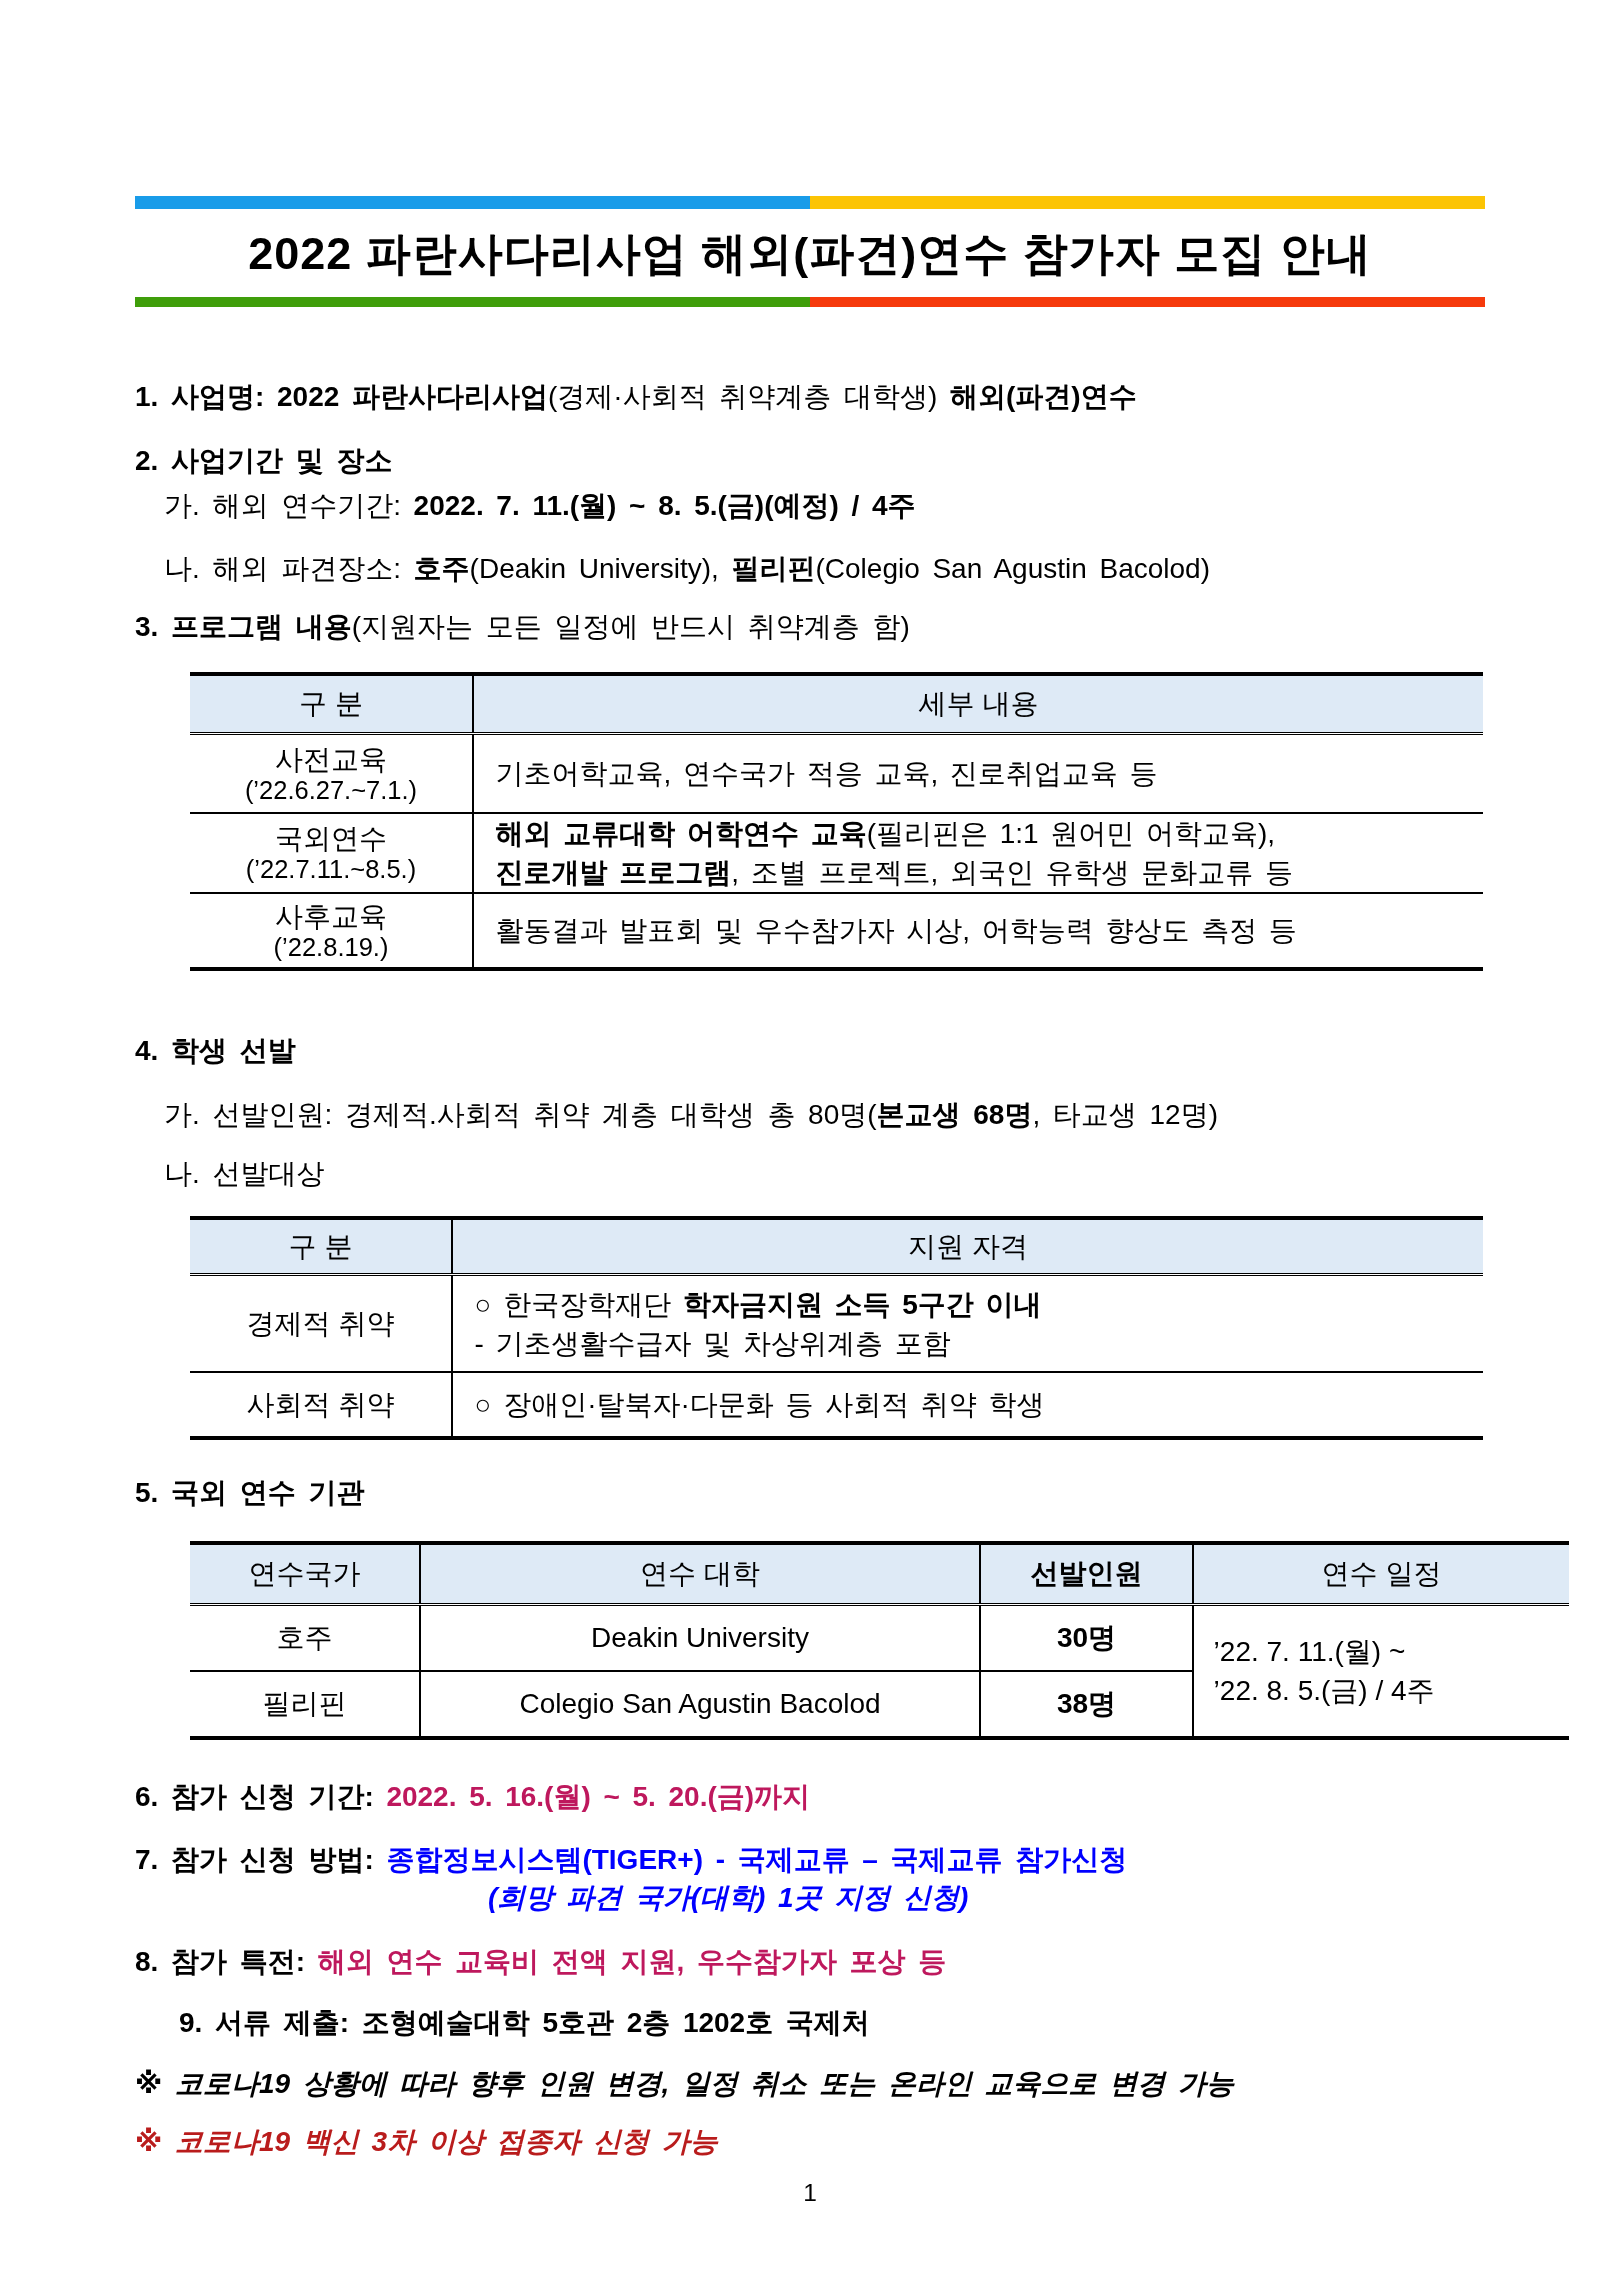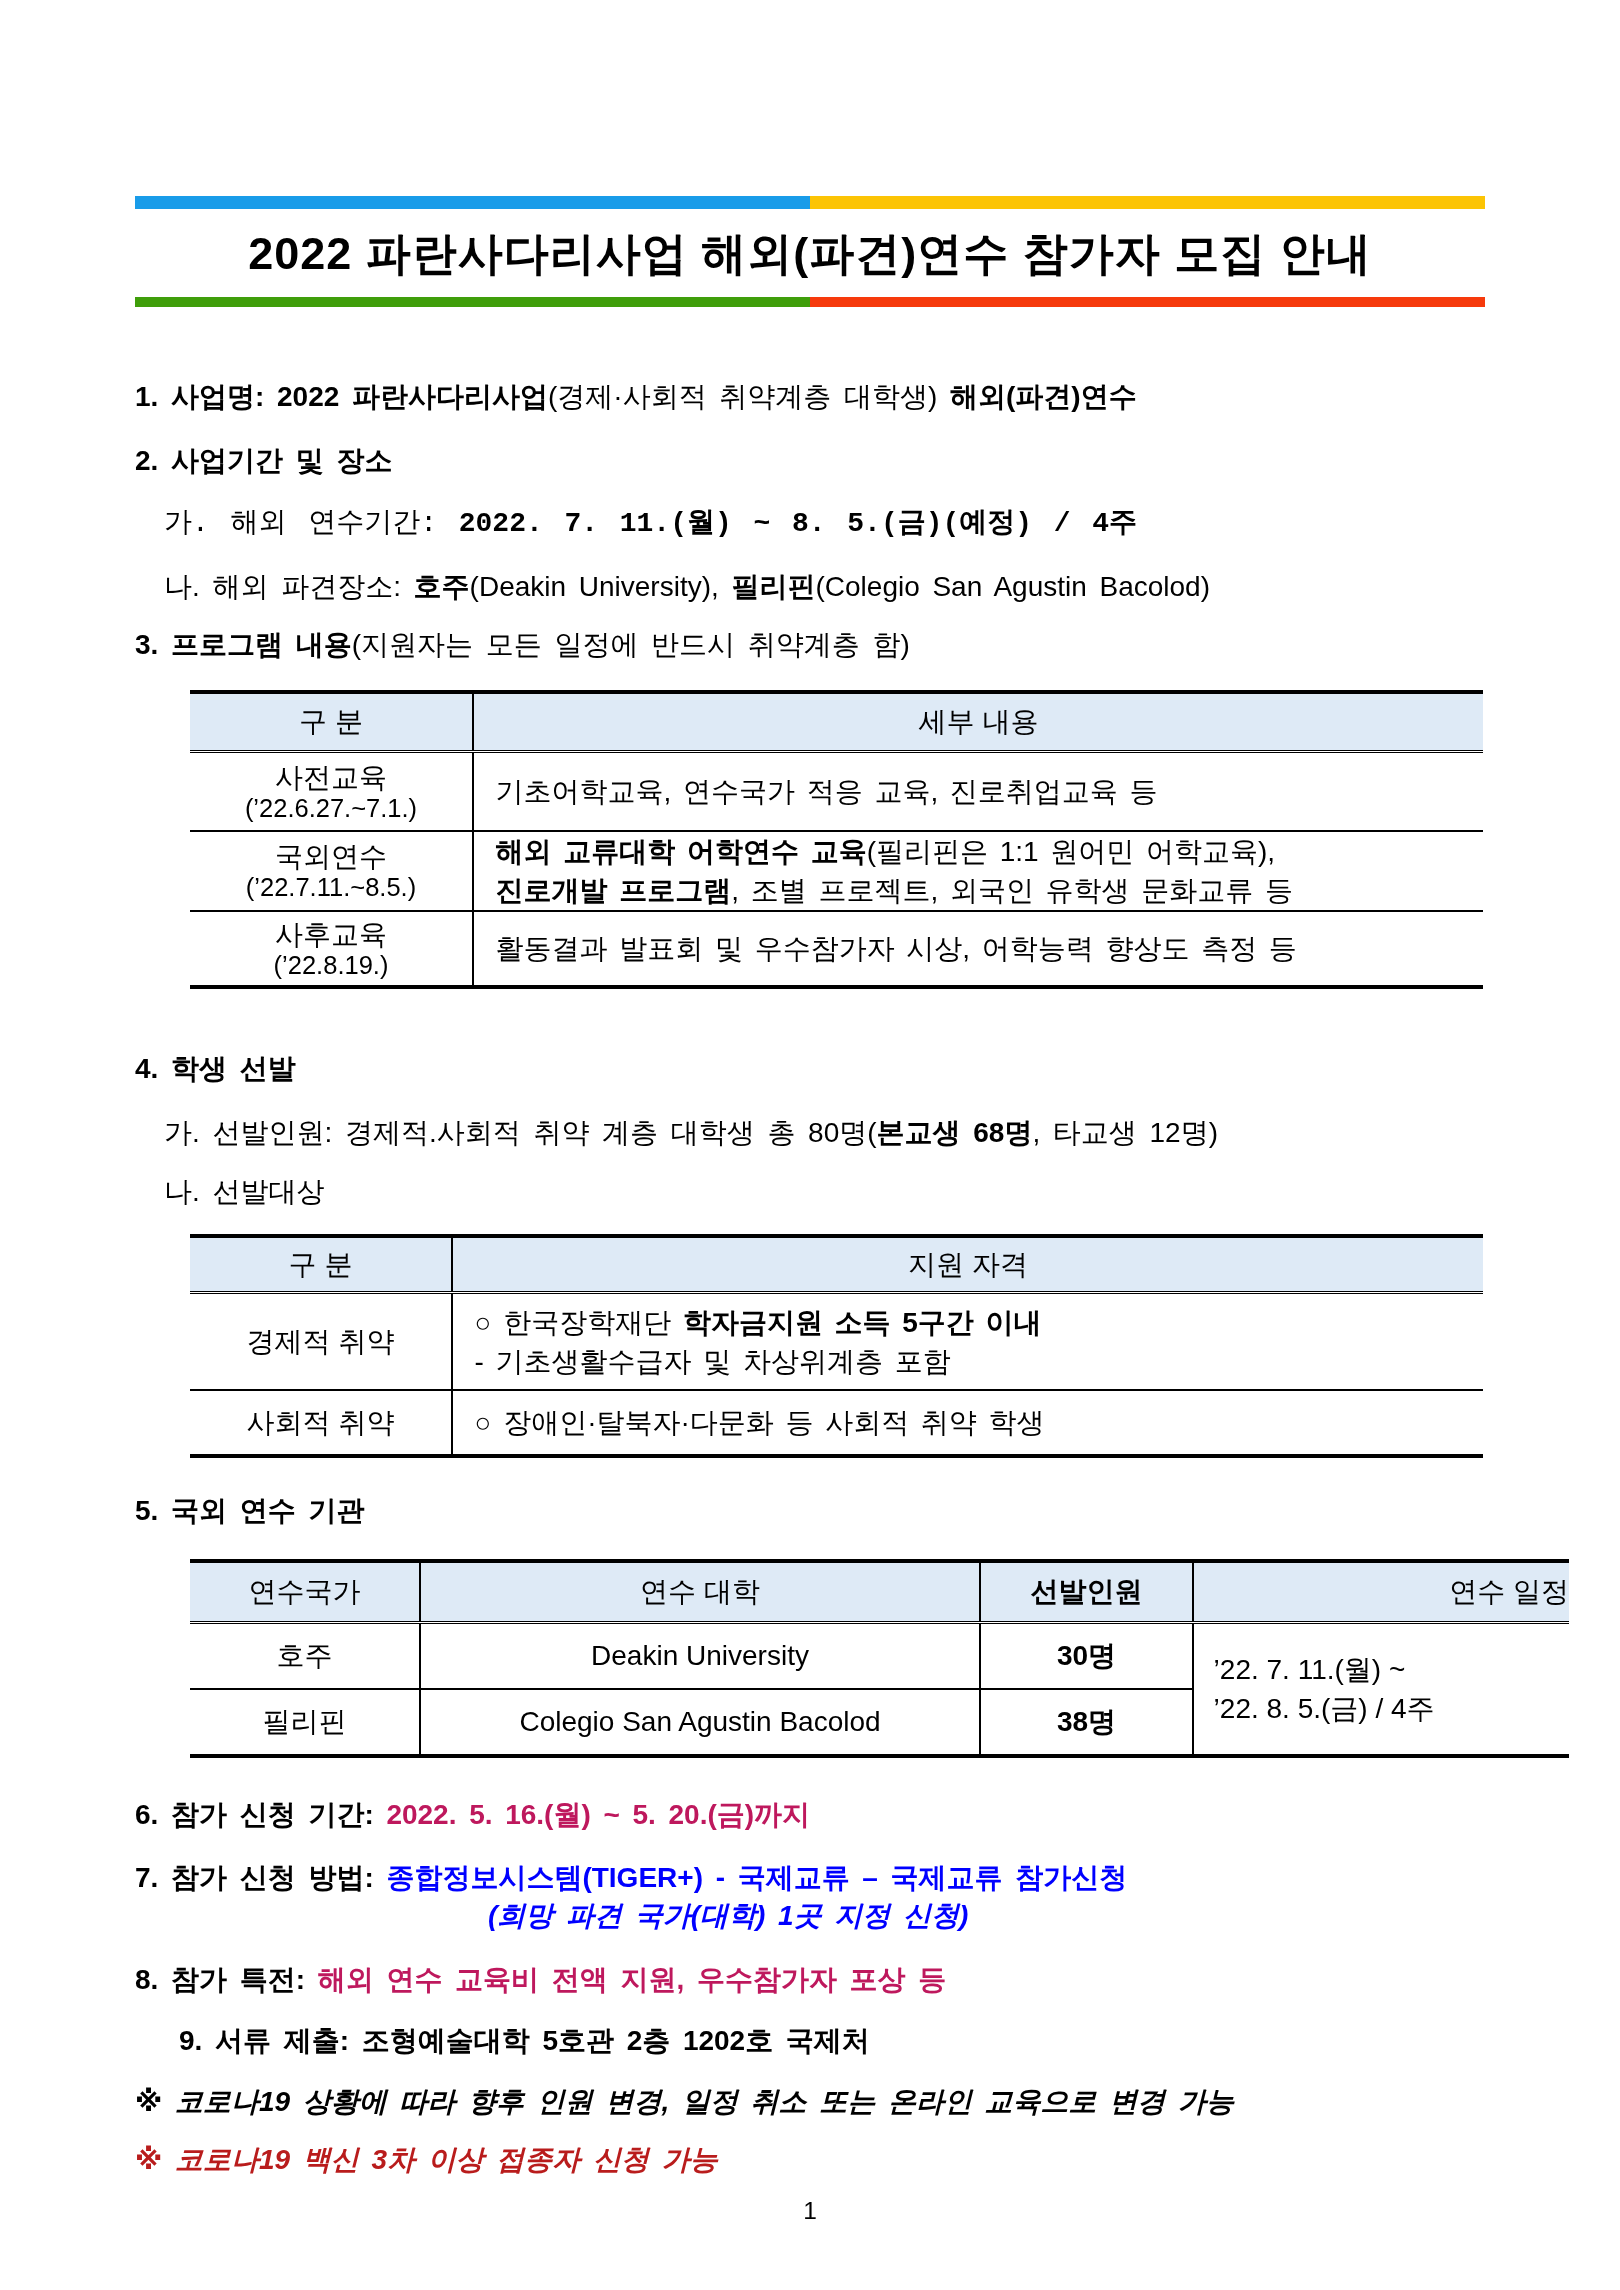--- a/index.html
+++ b/index.html
@@ -34,21 +34,21 @@
 
   
   .line { font-size: 28px; line-height: 35px; word-spacing: 4.9px; }
   .b  { font-weight: bold; }
   .red  { color: #be185d; font-weight: bold; }
   .blue { color: #0000FF; font-weight: bold; }
   .indent { padding-left: 29px; }
 
   .s1  { margin-top: 72px; }
   .s2  { margin-top: 29px; font-weight: bold; }
-  .s2a { margin-top: 28px; font-family: Liberation Mono, monospace; }
+  .s2a { margin-top: 10px; }
   .s2b { margin-top: 28px; }
   .s3  { margin-top: 23.5px; }
   .s4  { margin-top: 62px; font-weight: bold; }
   .s4a { margin-top: 29px; }
   .s4b { margin-top: 23.5px; }
   .s5  { margin-top: 35px; font-weight: bold; }
   .s6  { margin-top: 39px; font-weight: bold; }
   .s7  { margin-top: 28px; font-weight: bold; }
   .s7-note { padding-left: 353px; font-style: italic; line-height: 41px; }
   .s8  { margin-top: 25.5px; font-weight: bold; }
@@ -92,21 +92,21 @@
   .t2 .r1 { height: 98px; }
   .t2 .r2 { height: 66px; }
   .t2 .col-label { width: 262px; }
 
   .t3 { margin-top: 31px; }
   .t3 thead tr { height: 61px; }
   .t3 tbody tr { height: 67px; }
   .t3 .col-country { width: 230px; }
   .t3 .col-univ { width: 560px; }
   .t3 .col-count { width: 213px; }
-  .t3 .col-sched { width: 376px; text-align: right; }
+  .t3 .col-sched { width: 376px; }
   .sched { line-height: 39px; padding-left: 19.6px; }
 </style>
 </head>
 <body>
 
 <div class="page">
   <div class="spacer-top"></div>
 
   <div class="content">
 

